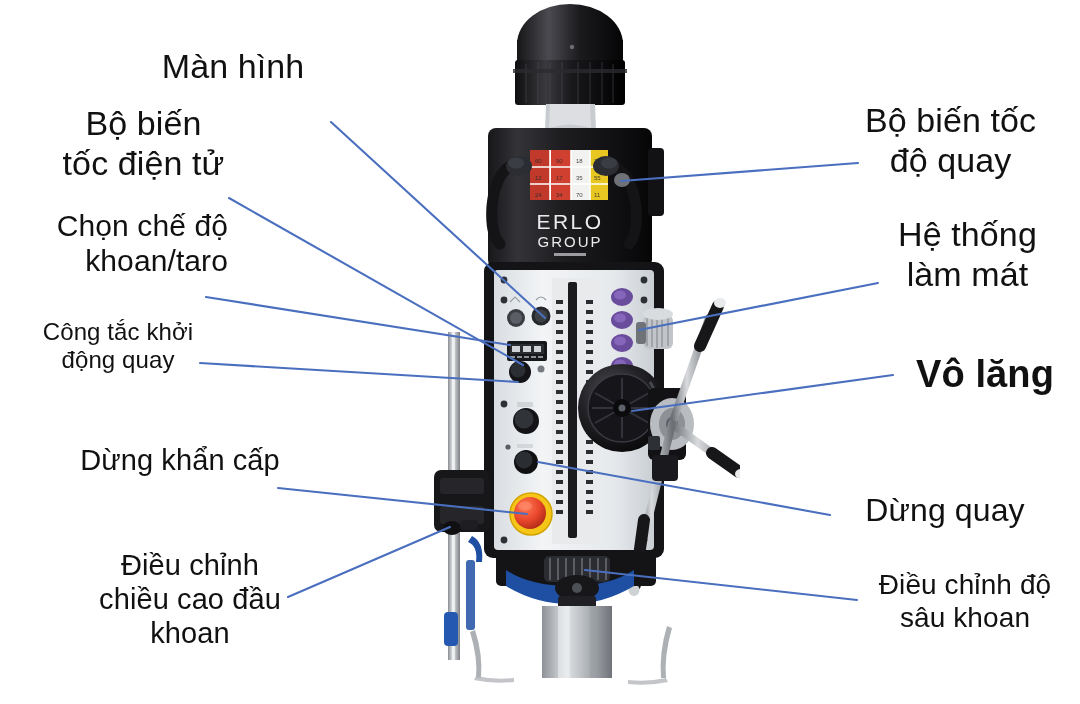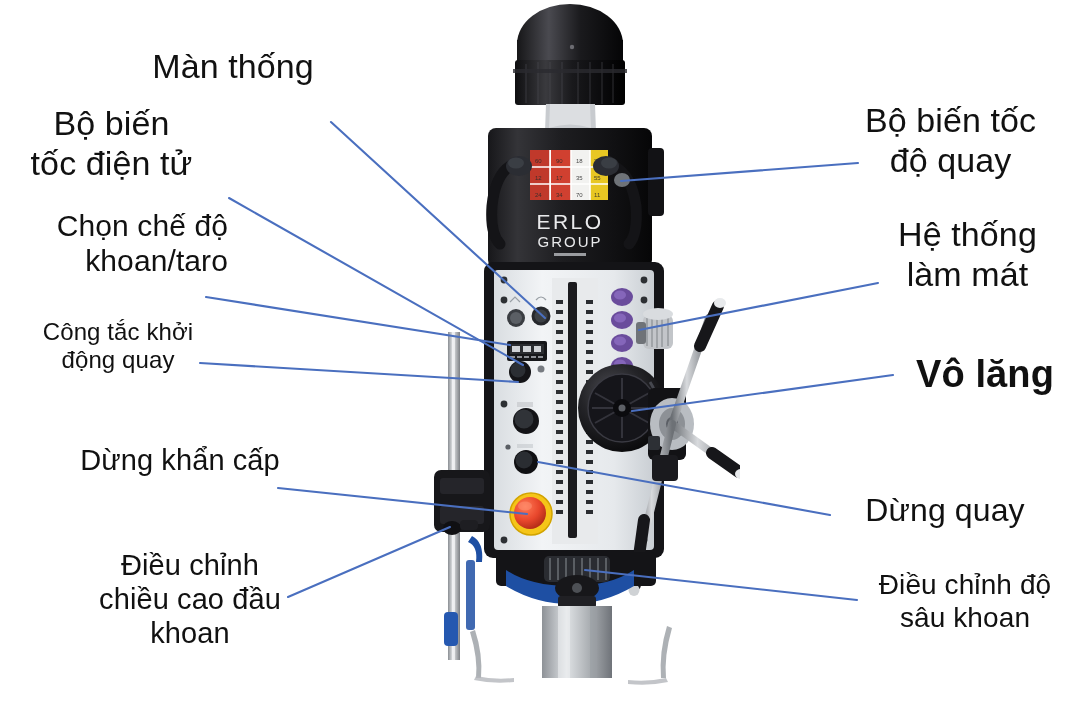--- a/index.html
+++ b/index.html
@@ -406,22 +406,22 @@
         <line x1="288" y1="597" x2="450" y2="527" stroke="#4a6fbf"></line>
         <line x1="621" y1="181" x2="858" y2="163" stroke="#4a6fbf"></line>
         <line x1="639" y1="330" x2="878" y2="283" stroke="#4a6fbf"></line>
         <line x1="632" y1="411" x2="893" y2="375" stroke="#4a6fbf"></line>
         <line x1="538" y1="462" x2="830" y2="515" stroke="#4a6fbf"></line>
         <line x1="585" y1="570" x2="857" y2="600" stroke="#4a6fbf"></line>
       </g>
   </svg>
 
   <div id="label-layer">
-      <div class="lbl c" style="left: 133px; top: 46px; width: 200px; font-size: 34px; color: rgb(17, 17, 17);">Màn thống</div>
-      <div class="lbl c" style="left: 4px; top: 103px; width: 215px; font-size: 34px; color: rgb(17, 17, 17);">Bộ biến
+      <div class="lbl c" style="left: 133px; top: 46px; width: 200px; font-size: 34px; color: rgb(17, 17, 17);">Màn hình</div>
+      <div class="lbl c" style="left: 36px; top: 103px; width: 215px; font-size: 34px; color: rgb(17, 17, 17);">Bộ biến
 tốc điện tử</div>
       <div class="lbl c" style="left: 0px; top: 208px; width: 228px; font-size: 30px; color: rgb(17, 17, 17); text-align: right;">Chọn chế độ
 khoan/taro</div>
       <div class="lbl c" style="left: 18px; top: 318px; width: 200px; font-size: 24px; color: rgb(17, 17, 17);">Công tắc khởi
 động quay</div>
       <div class="lbl c" style="left: 55px; top: 443px; width: 250px; font-size: 29px; color: rgb(17, 17, 17);">Dừng khẩn cấp</div>
       <div class="lbl c" style="left: 65px; top: 548px; width: 250px; font-size: 29px; color: rgb(17, 17, 17);">Điều chỉnh
 chiều cao đầu
 khoan</div>
       <div class="lbl c" style="left: 828px; top: 100px; width: 245px; font-size: 34px; color: rgb(17, 17, 17);">Bộ biến tốc

